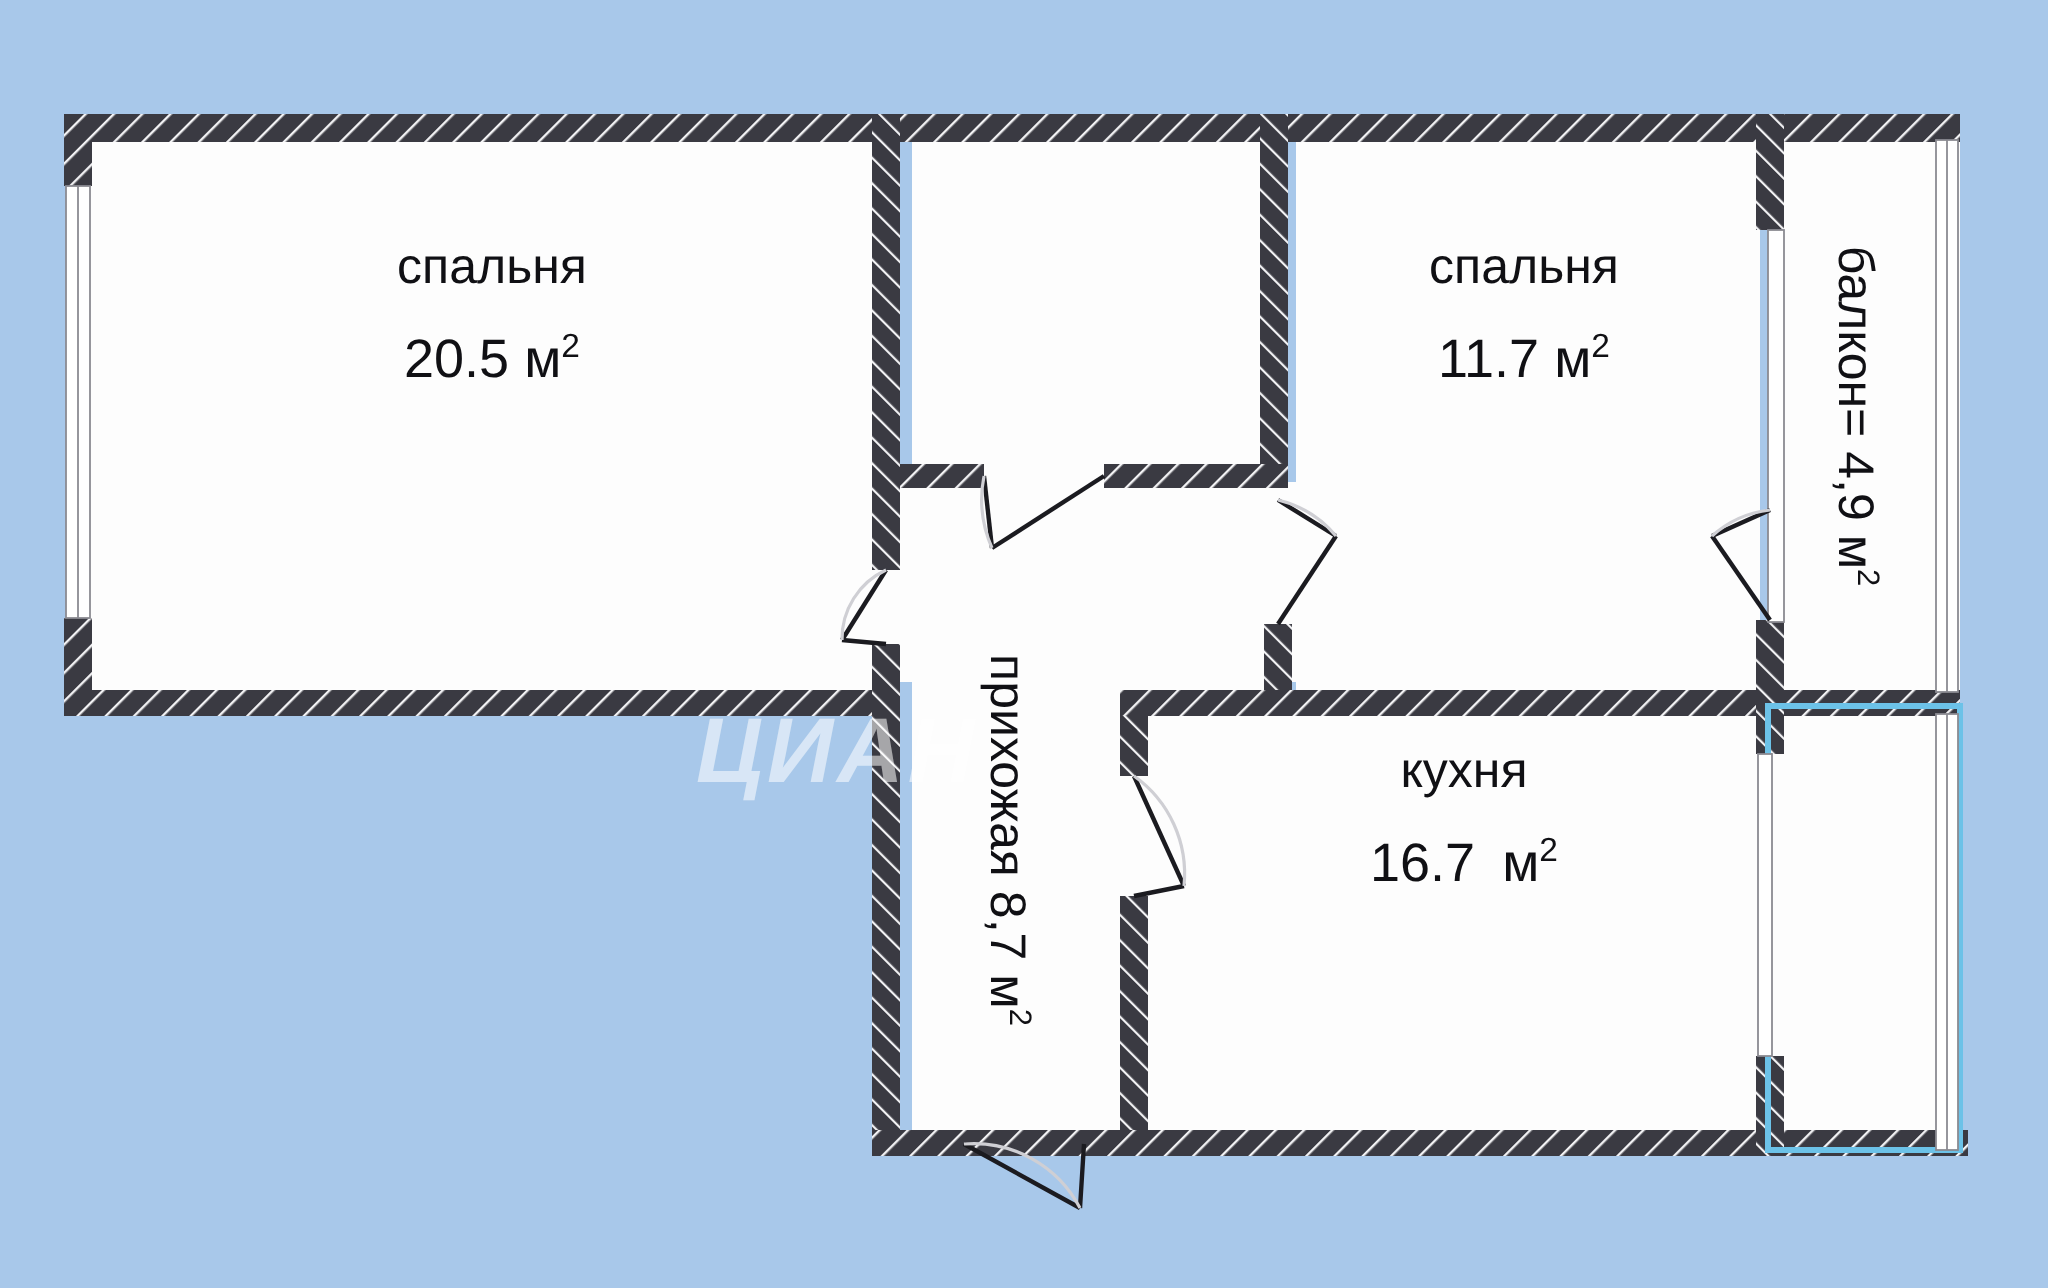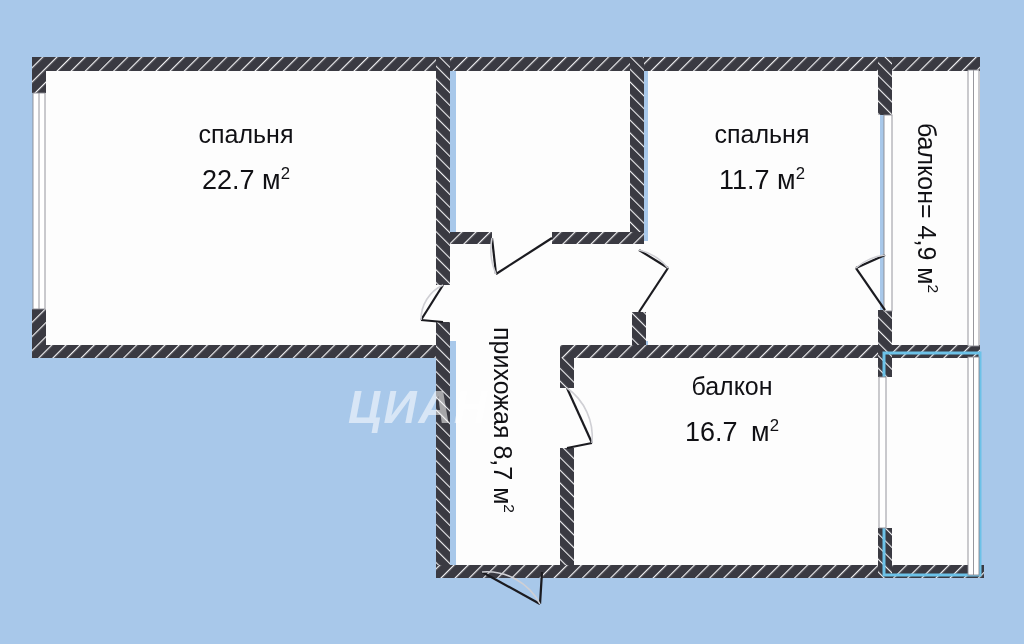--- a/index.html
+++ b/index.html
@@ -36,21 +36,20 @@
   .sup { font-size: 0.62em; vertical-align: super; }
   .rot90 { transform-origin: center center; }
   .watermark {
     position: absolute;
     color: rgba(255,255,255,0.55);
     font-size: 46px;
     font-weight: bold;
     font-style: italic;
     letter-spacing: 2px;
     user-select: none;
-    margin-top: 32px;
   }
 </style>
 </head>
 <body>
 
 <div id="canvas">
 
   <svg class="plan" viewBox="0 0 1024 644">
     <defs>
       <pattern id="wallHatch" width="10" height="10" patternUnits="userSpaceOnUse" patternTransform="rotate(45)">
@@ -193,21 +192,21 @@
         <path d="M 482,572 A 60,60 0 0 1 540,604" stroke="#cfcfd4" stroke-width="1.6"></path>
       </g>
     </g>
   </svg>
 
   <div class="watermark" style="left:348px; top:348px;">ЦИАН</div>
 
   <div class="room-label" style="left:246px; top:158px; transform:translate(-50%,-50%);">
     <div class="rl-name">спальня</div>
     <div class="rl-area" style="margin-top:14px;">
-      <span>22.7</span>
+      <span>20.5</span>
       <span>м</span><span class="sup">2</span>
     </div>
   </div>
 
 
   <div class="room-label" style="left:762px; top:158px; transform:translate(-50%,-50%);">
     <div class="rl-name">спальня</div>
     <div class="rl-area" style="margin-top:14px;">
       <span>11.7</span>
       <span>м</span><span class="sup">2</span>
@@ -224,20 +223,20 @@
 
   <div class="room-label rot90" style="left:503px; top:420px; transform:translate(-50%,-50%) rotate(90deg);">
     <div class="rl-name" style="font-size:25px;">
       <span>прихожая</span>
       <span>8,7</span>
       <span>м</span><span class="sup">2</span>
     </div>
   </div>
 
   <div class="room-label" style="left:732px; top:410px; transform:translate(-50%,-50%);">
-    <div class="rl-name">балкон</div>
+    <div class="rl-name">кухня</div>
     <div class="rl-area" style="margin-top:14px;">
       <span>16.7</span>
       <span style="margin-left:6px;">м</span><span class="sup">2</span>
     </div>
   </div>
 
 </div>
 
 </body></html>

